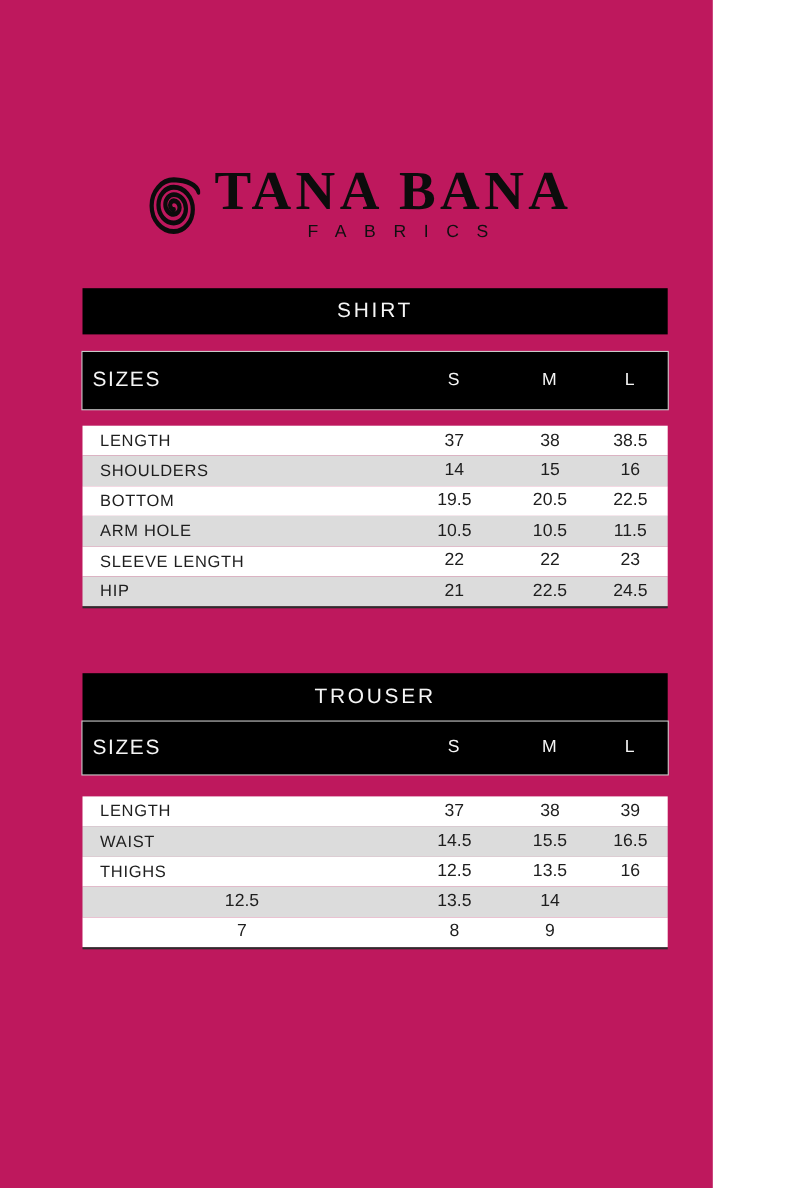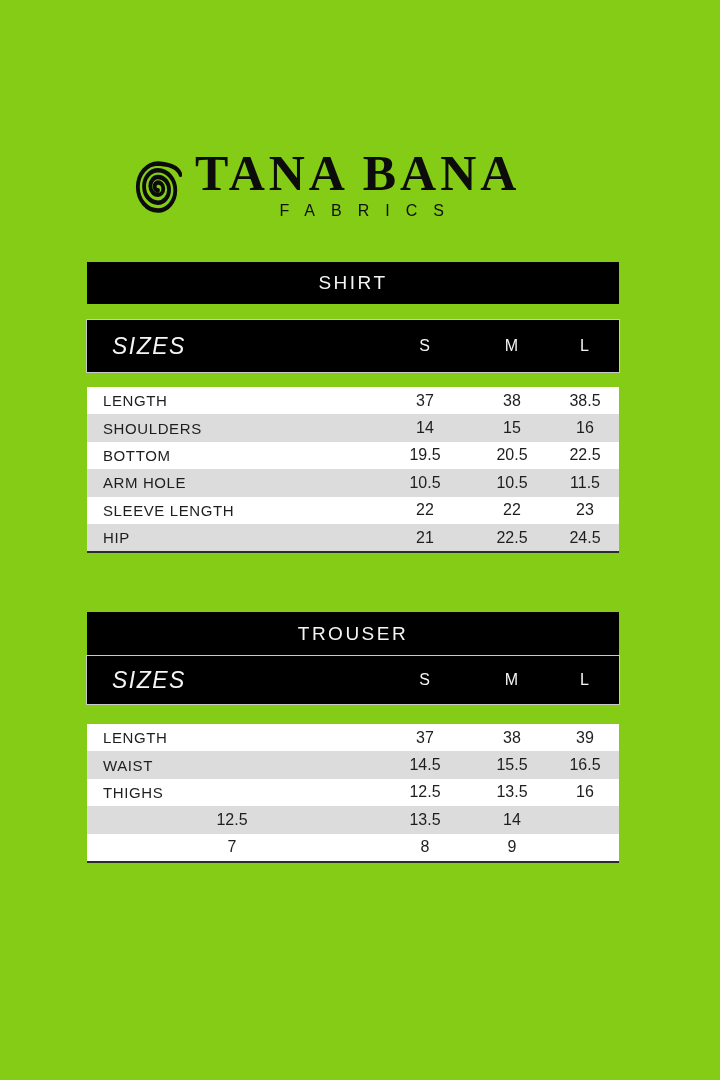--- a/index.html
+++ b/index.html
@@ -1,54 +1,54 @@
 <!DOCTYPE html>
 <html><head>
 <meta charset="utf-8">
 <style>
   * { margin:0; padding:0; box-sizing:border-box; }
   html,body { background:#ffffff; }
   .sheet {
-    position:relative; width:720px; height:1080px; background:#84cc16;
+    position:relative; width:648px; height:1080px; background:#be185d;
     overflow:hidden; font-family:"Liberation Sans", sans-serif;
   }
 
   
   .logo { position:absolute; top:148px; left:134px; display:flex; align-items:center; gap:13px; }
   .spiral { width:48px; height:56px; margin-top:6px; }
   .logo-text { display:flex; flex-direction:column; align-items:center; }
   .brand-name {
     font-family:"Liberation Serif", serif; font-weight:700; font-size:50px;
     line-height:1; letter-spacing:4px; margin-right:-4px; color:#0c0c0c; white-space:nowrap;
   }
   .brand-sub {
     font-size:16px; font-weight:400; letter-spacing:16px; margin-right:-16px;
     margin-top:4px; color:#101010; white-space:nowrap;padding-left:12px;
   }
 
   
-  .size-table { position:absolute; left:87px; width:532px; }
+  .size-table { position:absolute; left:75px; width:532px; }
   .t-shirt { top:262px; }
   .t-trouser { top:612px; }
 
   .title-bar {
     background:#000000; color:#f5f5f5; display:flex; align-items:center; justify-content:center;
     font-size:19px; font-weight:400; letter-spacing:2.5px;
   }
   .t-shirt  .title-bar { height:42px; margin-bottom:16px; }
   .t-trouser .title-bar { height:44px; }
 
   .head-bar {
     background:#000000; color:#f5f5f5; display:grid;
     grid-template-columns:290px 96px 78px 68px; align-items:center;
     box-shadow:0 0 0 1px #c9c9c9;
   }
   .t-shirt  .head-bar { height:52px; margin-bottom:15px; }
   .t-trouser .head-bar { height:48px; margin-bottom:20px; }
-  .head-bar .label { font-size:23px; letter-spacing:1.5px; padding-left:25px;font-style:italic; }
+  .head-bar .label { font-size:19px; letter-spacing:1.5px; padding-left:9px; }
   .head-bar .num   { font-size:16px; letter-spacing:1px; text-align:center; }
 
   .rows { border-bottom:2px solid #2c2c2c; }
   .row {
     display:grid; grid-template-columns:290px 96px 78px 68px; align-items:center;
     height:27.4px; color:#1e1e1e; background:#ffffff;
   }
   .row.stripe { background:#dcdcdc; }
   .row .label { font-size:15px; letter-spacing:0.6px; padding-left:16px; }
   .row .num   { font-size:16px; text-align:center; }

